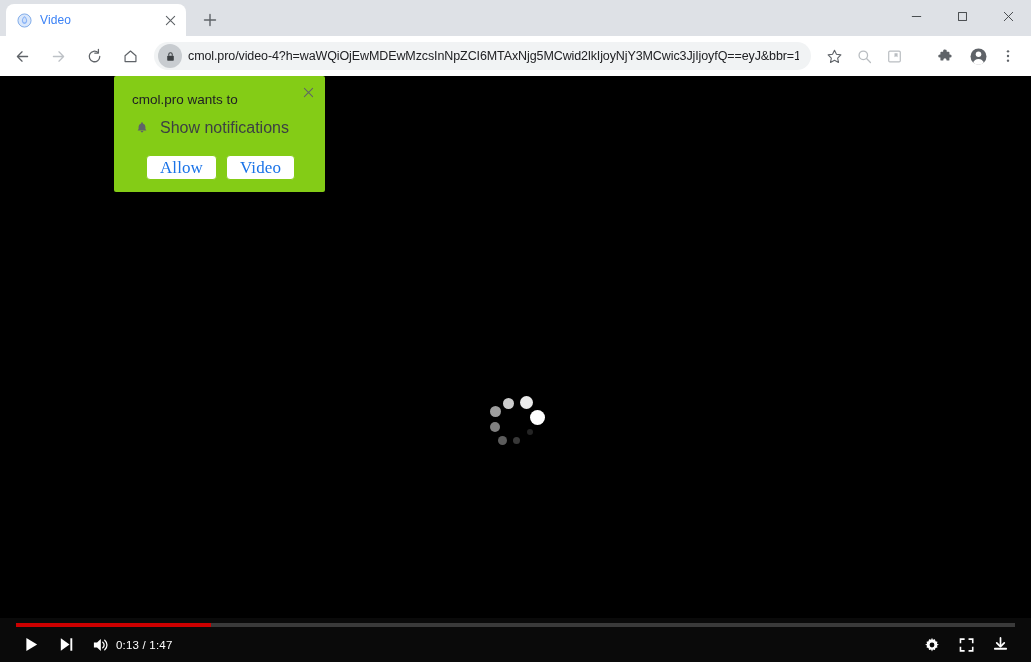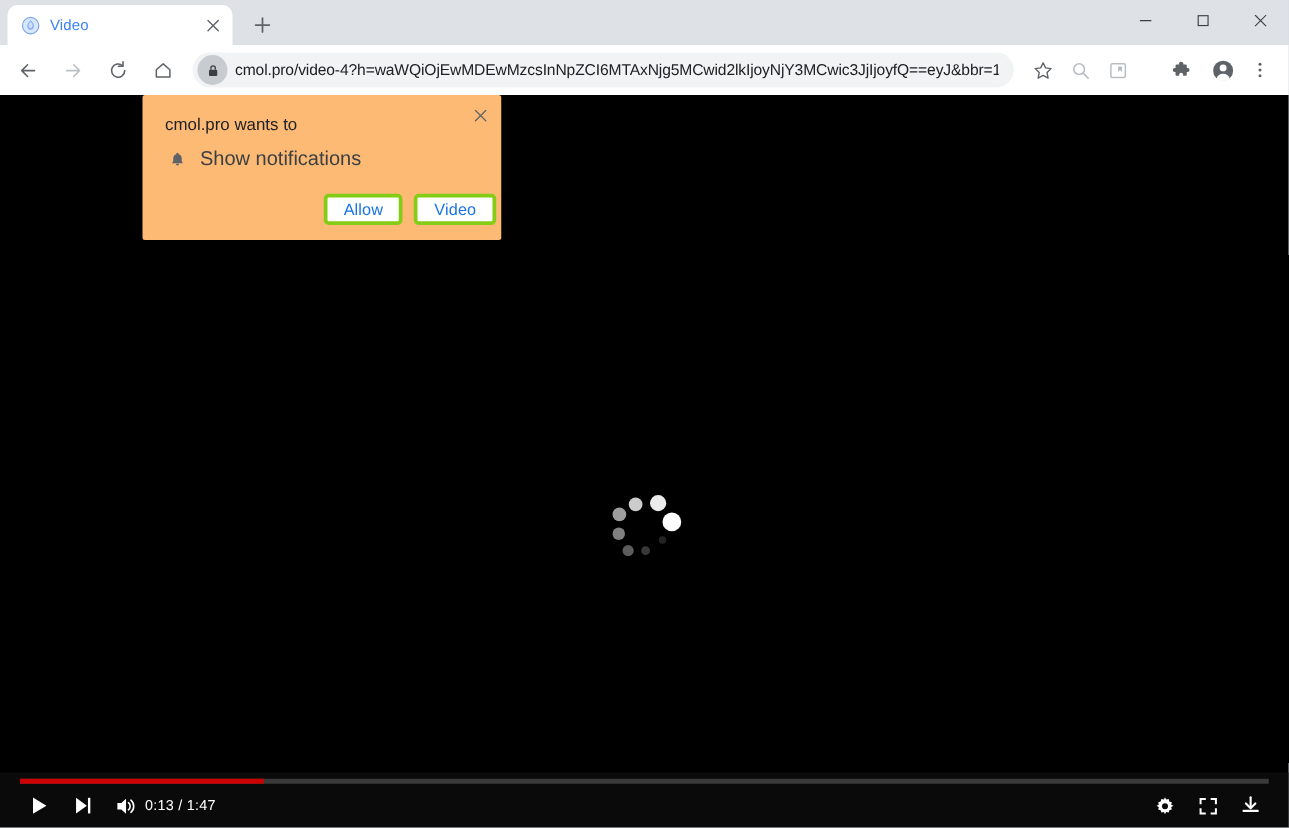--- a/index.html
+++ b/index.html
@@ -154,25 +154,25 @@
   .spin-dot {
     position:absolute;
     border-radius:50%;
     background:#ffffff;
   }
 
   
   #permission-bubble {
     position:absolute;
     left:114px; top:0px;
-    width:287px;
-    background:#fdba74;
+    width:211px;
+    background:#84cc16;
     border-radius:2px;
     box-shadow:0 2px 10px rgba(0,0,0,.35), 0 0 1px rgba(0,0,0,.25);
-    padding:16px 4px 12px 18px;
+    padding:16px 30px 12px 18px;
   }
   #permission-close {
     position:absolute;
     right:8px; top:7px;
     width:18px; height:18px;
     display:flex; align-items:center; justify-content:center;
     color:#5f6368;
   }
   #permission-title {
     font-size:13.5px;
@@ -198,25 +198,25 @@
   }
   #permission-actions {
     display:flex; justify-content:flex-end;
     gap:9px;
   }
   .perm-btn {
     min-width:52px;
     height:25px;
     padding:0 13px;
     background:#ffffff;
-    border:3px solid #84cc16;
+    border:1px solid #84cc16;
     border-radius:4px;
     color:#1a73e8;
-    font-size:13px;
-    font-family:Liberation Sans, sans-serif;
+    font-size:17px;
+    font-family:Liberation Serif, serif;
     display:flex; align-items:center; justify-content:center;
     letter-spacing:.1px;
   }
 
   
   #video-controls {
     position:absolute;
     left:0; right:0; bottom:0;
     height:44px;
     background:#0a0a0a;

